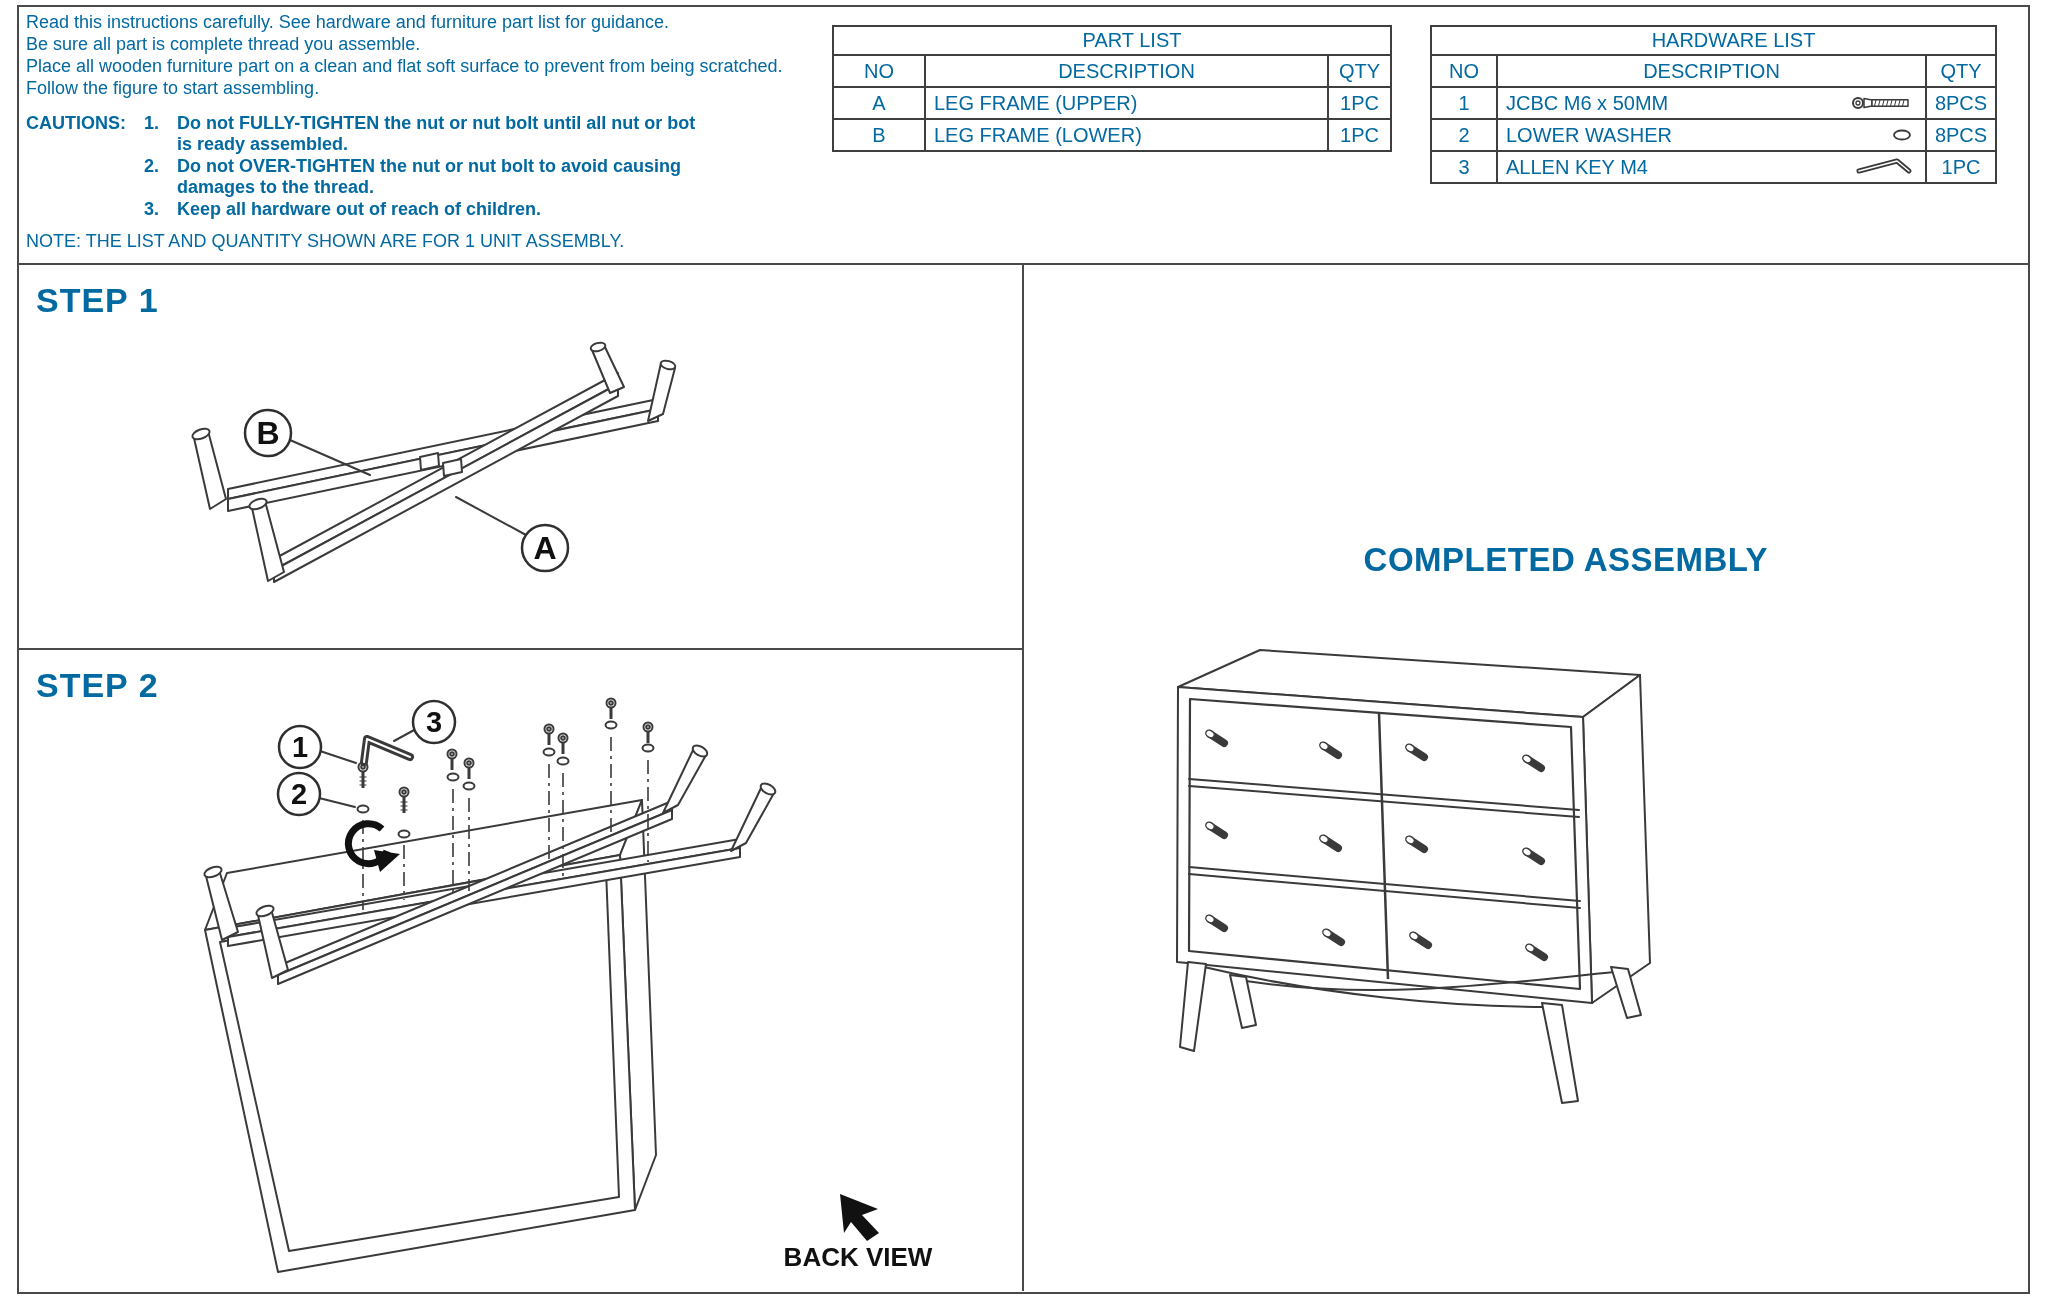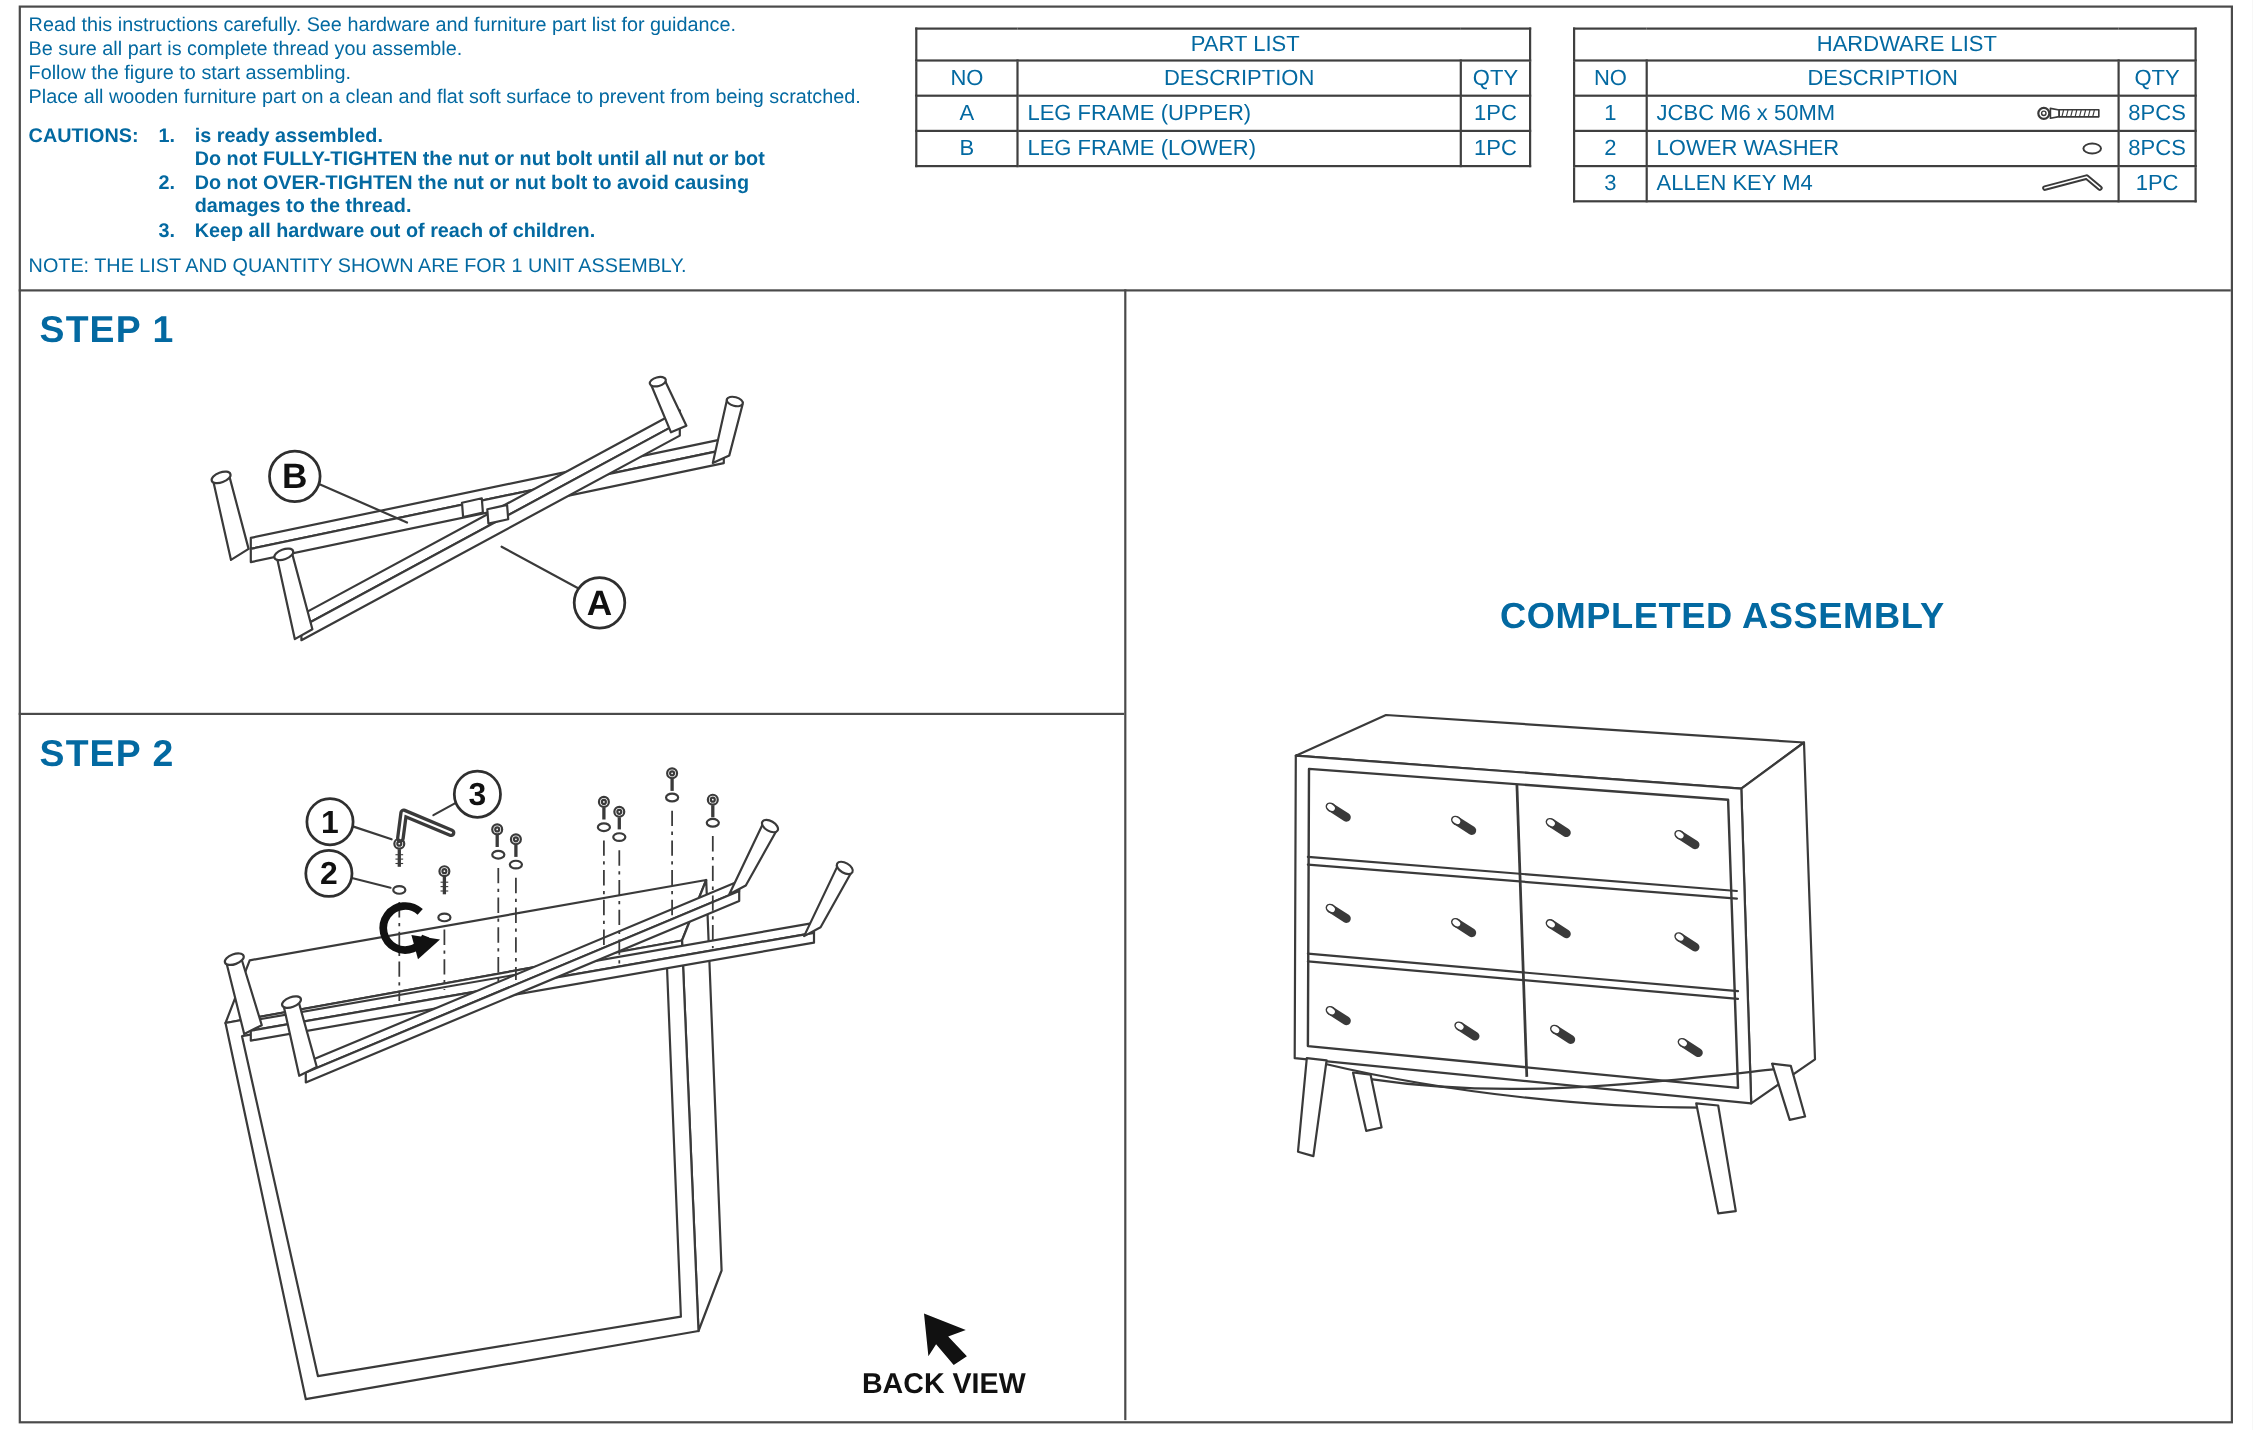--- a/index.html
+++ b/index.html
@@ -48,32 +48,32 @@
 
   <div class="abs border-box" style="left:17px;top:5px;width:2009px;height:1285px;"></div>
 
   <div class="abs hline" style="left:17px;top:263px;width:2011px;"></div>
   <div class="abs vline" style="left:1022px;top:263px;height:1028px;"></div>
   <div class="abs hline" style="left:17px;top:648px;width:1005px;"></div>
 
   <div class="abs instr" style="left:26px;top:11px;">
     <div>Read this instructions carefully. See hardware and furniture part list for guidance.</div>
     <div>Be sure all part is complete thread you assemble.</div>
+    <div>Place all wooden furniture part on a clean and flat soft surface to prevent from being scratched.</div>
     <div>Follow the figure to start assembling.</div>
-    <div>Place all wooden furniture part on a clean and flat soft surface to prevent from being scratched.</div>
   </div>
 
   <div class="abs cautions" style="left:26px;top:113px;width:790px;">
     <div class="cau-label">CAUTIONS:</div>
     <div style="margin-left:118px;">
       <div class="cau-item">
         <div class="cau-num">1.</div>
         <div class="cau-text">
+          <div>Do not FULLY-TIGHTEN the nut or nut bolt until all nut or bot</div>
           <div>is ready assembled.</div>
-          <div>Do not FULLY-TIGHTEN the nut or nut bolt until all nut or bot</div>
         </div>
       </div>
       <div class="cau-item">
         <div class="cau-num">2.</div>
         <div class="cau-text">
           <div>Do not OVER-TIGHTEN the nut or nut bolt to avoid causing</div>
           <div>damages to the thread.</div>
         </div>
       </div>
       <div class="cau-item">

